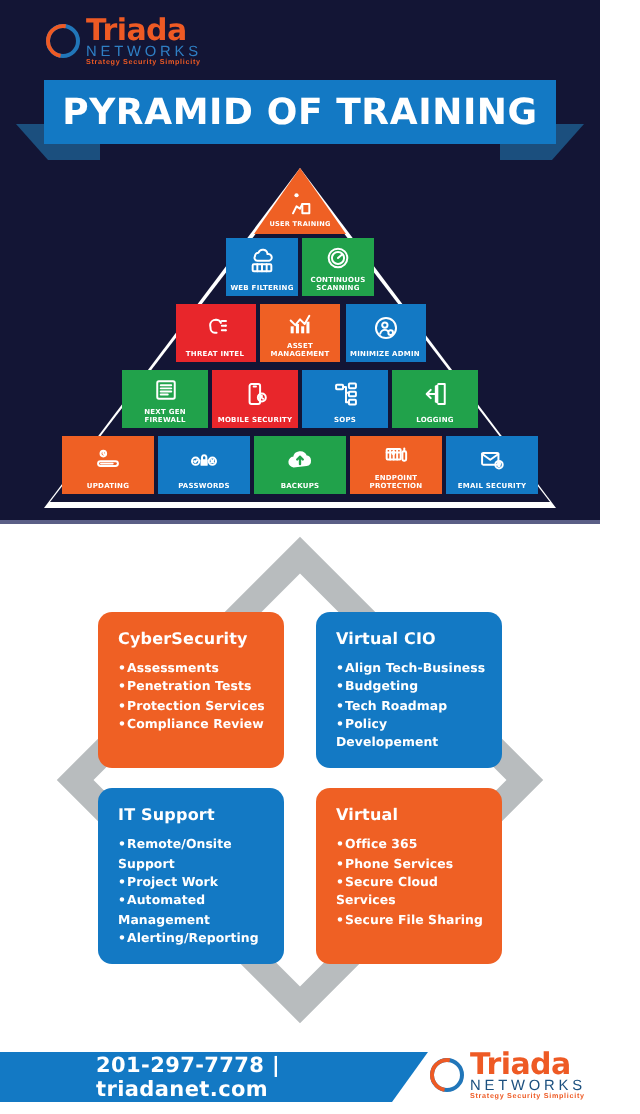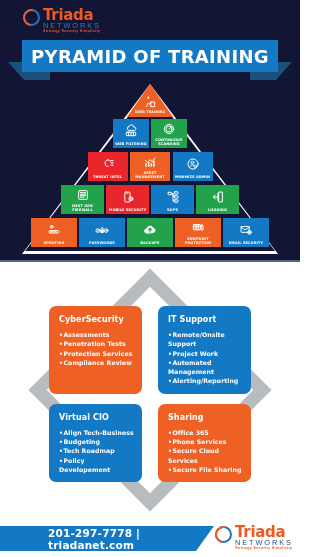--- a/index.html
+++ b/index.html
@@ -12,21 +12,21 @@
   .page{position:relative;width:300px;height:557px;background:#fff;}
 
   
   .dark-panel{
     position:absolute;left:0;top:0;width:300px;height:262px;
     background:#131535;overflow:hidden;
   }
   .panel-rule{position:absolute;left:0;top:260px;width:300px;height:2px;background:#5b5f86;}
 
   
-  .logo{position:absolute;display:flex;}
+  .logo{position:absolute;display:flex;align-items:center;}
   .logo-top{left:22px;top:8px;}
   .logo-mark{position:relative;width:20px;height:20px;flex:0 0 auto;}
   .logo-mark .ring{
     position:absolute;left:1px;top:1px;width:17px;height:17px;
     border-radius:50%;border:2.6px solid #2176b9;box-sizing:border-box;
   }
   .logo-mark .arc{
     position:absolute;left:1px;top:1px;width:17px;height:17px;
     border-radius:50%;box-sizing:border-box;
     border:2.6px solid transparent;border-left-color:#ee5a24;border-top-color:#ee5a24;
@@ -346,39 +346,39 @@
         <div class="card" style="background: rgb(239, 96, 36);">
           <div class="card-title">CyberSecurity</div>
           <ul class="card-list">
             <li>Assessments</li>
             <li>Penetration Tests</li>
             <li>Protection Services</li>
             <li>Compliance Review</li>
           </ul>
         </div>
         <div class="card" style="background: rgb(19, 121, 196);">
+          <div class="card-title">Virtual CIO</div>
+          <ul class="card-list">
+            <li>Align Tech-Business</li>
+            <li>Budgeting</li>
+            <li>Tech Roadmap</li>
+            <li>Policy Developement</li>
+          </ul>
+        </div>
+        <div class="card" style="background: rgb(19, 121, 196);">
           <div class="card-title">IT Support</div>
           <ul class="card-list">
             <li>Remote/Onsite Support</li>
             <li>Project Work</li>
             <li>Automated Management</li>
             <li>Alerting/Reporting</li>
           </ul>
         </div>
-        <div class="card" style="background: rgb(19, 121, 196);">
-          <div class="card-title">Virtual CIO</div>
-          <ul class="card-list">
-            <li>Align Tech-Business</li>
-            <li>Budgeting</li>
-            <li>Tech Roadmap</li>
-            <li>Policy Developement</li>
-          </ul>
-        </div>
         <div class="card" style="background: rgb(239, 96, 36);">
-          <div class="card-title">Sharing</div>
+          <div class="card-title">Virtual</div>
           <ul class="card-list">
             <li>Office 365</li>
             <li>Phone Services</li>
             <li>Secure Cloud Services</li>
             <li>Secure File Sharing</li>
           </ul>
         </div>
       </div>
   </div>
 

